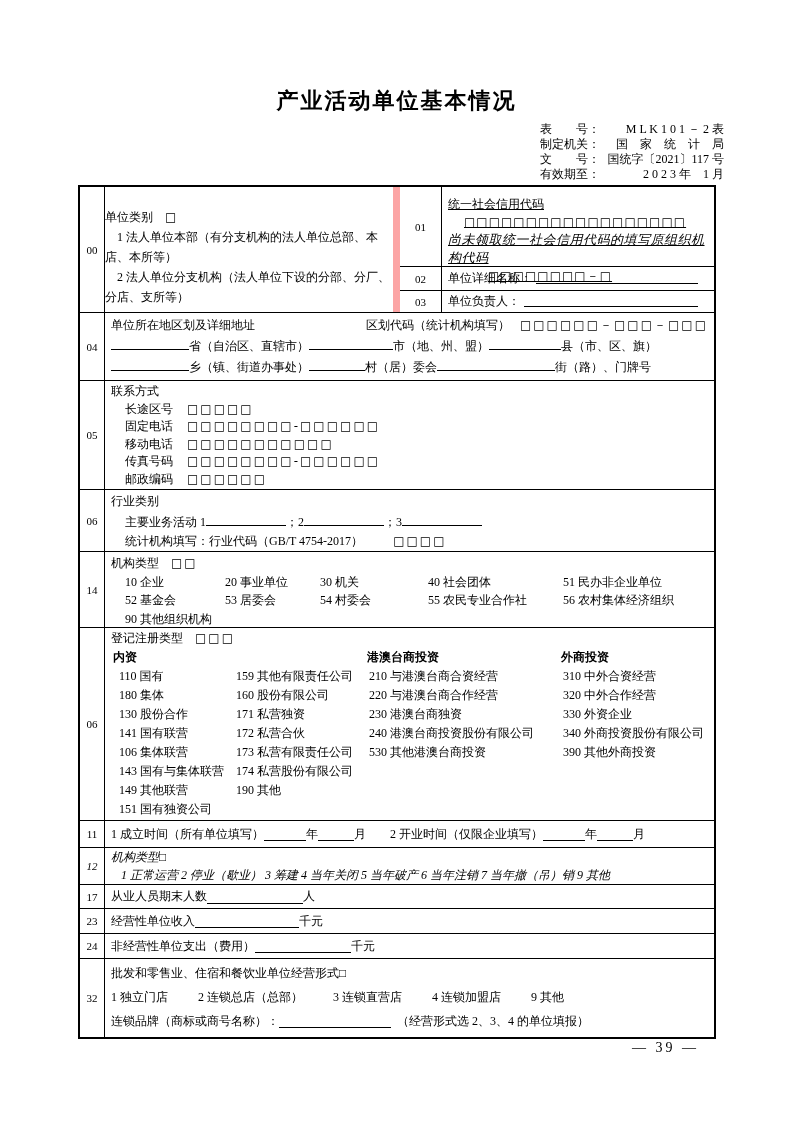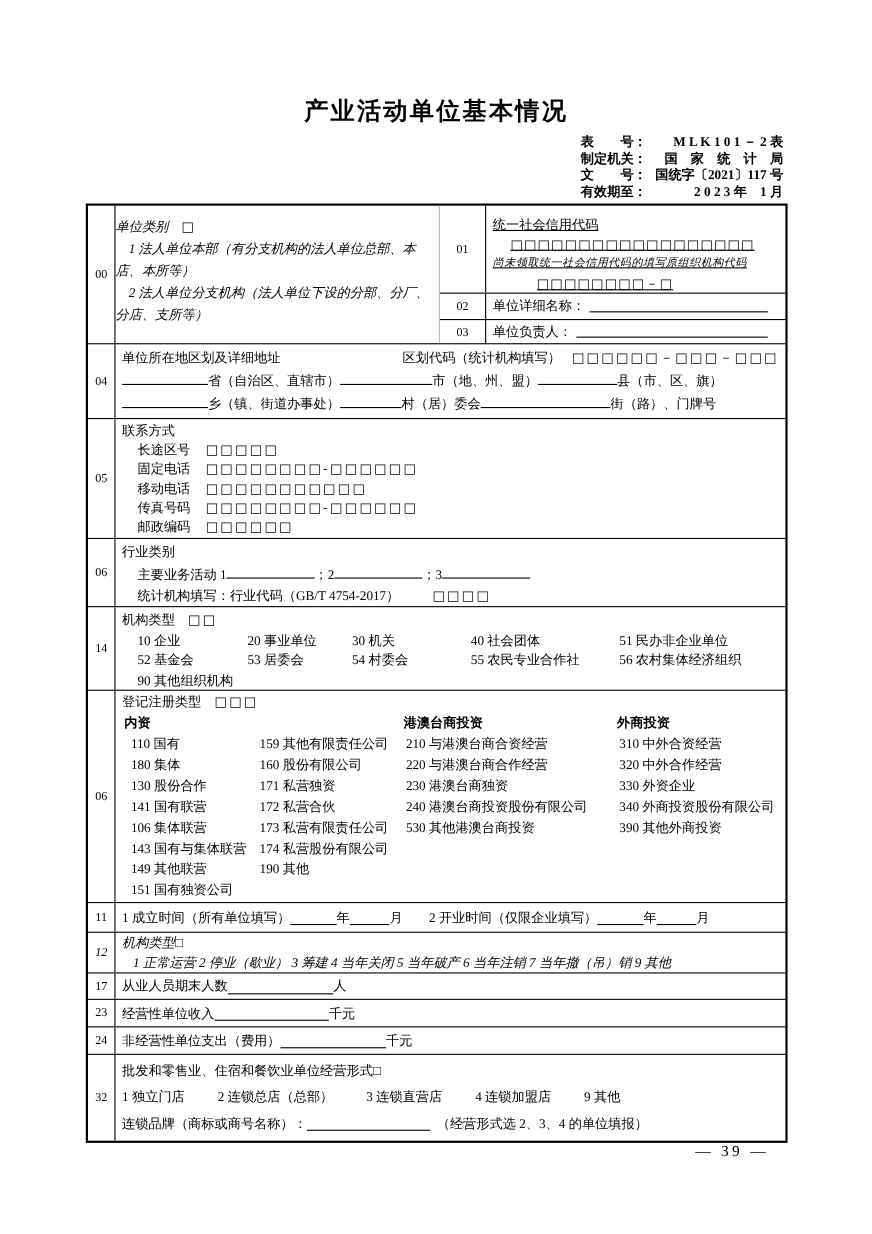--- a/index.html
+++ b/index.html
@@ -6,53 +6,53 @@
   html,body { background:#e9e9e9; }
   .page {
     position:relative; width:793px; height:1122px; background:#ffffff;
     font-family:"Liberation Serif","DejaVu Serif",serif; color:#000;
     margin:0 auto; overflow:hidden;
   }
   .title {
     position:absolute; top:86px; left:0; width:100%;
     text-align:center; font-size:22px; font-weight:bold; letter-spacing:2px;
   }
-  .meta { position:absolute; left:528px; top:122px; width:184px; font-size:12px; font-weight:bold; line-height:15px; }
+  .meta { position:absolute; left:540px; top:122px; width:184px; font-size:12px; font-weight:normal; line-height:15px; }
   .meta-line { display:flex; justify-content:space-between; white-space:nowrap; }
 
   .form {
     position:absolute; left:78px; top:185px; width:638px;
     border:2px solid #000; font-size:12px;
   }
   .sec { display:flex; width:100%; }
   .sec + .sec { border-top:1px solid #000; }
   .codecol {
     flex:0 0 25px; border-right:1px solid #000; display:flex;
     align-items:center; justify-content:center; font-size:11px;
   }
   .cell { flex:1 1 auto; padding:2px 6px; }
 
   
   .sec1 { height:125px; }
-  .cell00 { flex:0 0 295px; border-right:1px solid #fca5a5; padding-top:9px; line-height:20px;font-style:italic; }
+  .cell00 { flex:0 0 295px; border-right:7px solid #fca5a5; padding-top:20px; line-height:20px; }
   .cell00 .opt { text-indent:1em; }
   .rightpart { flex:1 1 auto; display:flex; flex-direction:column; }
   .subrow { display:flex; }
   .subrow + .subrow { border-top:1px solid #000; }
   .codecol2 { flex:0 0 42px; border-right:1px solid #000; display:flex; align-items:center; justify-content:center; font-size:11px; }
   .r01 { height:79px; }
   .r01 .cell { padding-top:8px; line-height:18px;text-decoration:underline; }
   .r02 { height:24px; }
   .r03 { flex:1 1 auto; }
   .hflex { display:flex; align-items:center; }
 
   .boxes { font-family:"DejaVu Sans",sans-serif; font-size:12px; letter-spacing:2px; white-space:nowrap; }
   .b18 { margin-left:16px; letter-spacing:1px; }
   .b9 { margin-left:40px; letter-spacing:1px; }
-  .note { font-style:italic; font-size:10px; letter-spacing:0.5px; }
+  .note { font-style:italic; font-size:13px; letter-spacing:0.5px; }
 
   .blank { display:inline-block; border-bottom:1px solid #000; height:14px; vertical-align:baseline; }
   .grow { flex:1 1 auto; margin:0 10px 3px 4px; }
 
   
   .row04 { height:68px; }
   .row04 .line { display:flex; align-items:baseline; line-height:21px; white-space:nowrap; }
   .row04 .push { margin-left:auto; }
 
   

